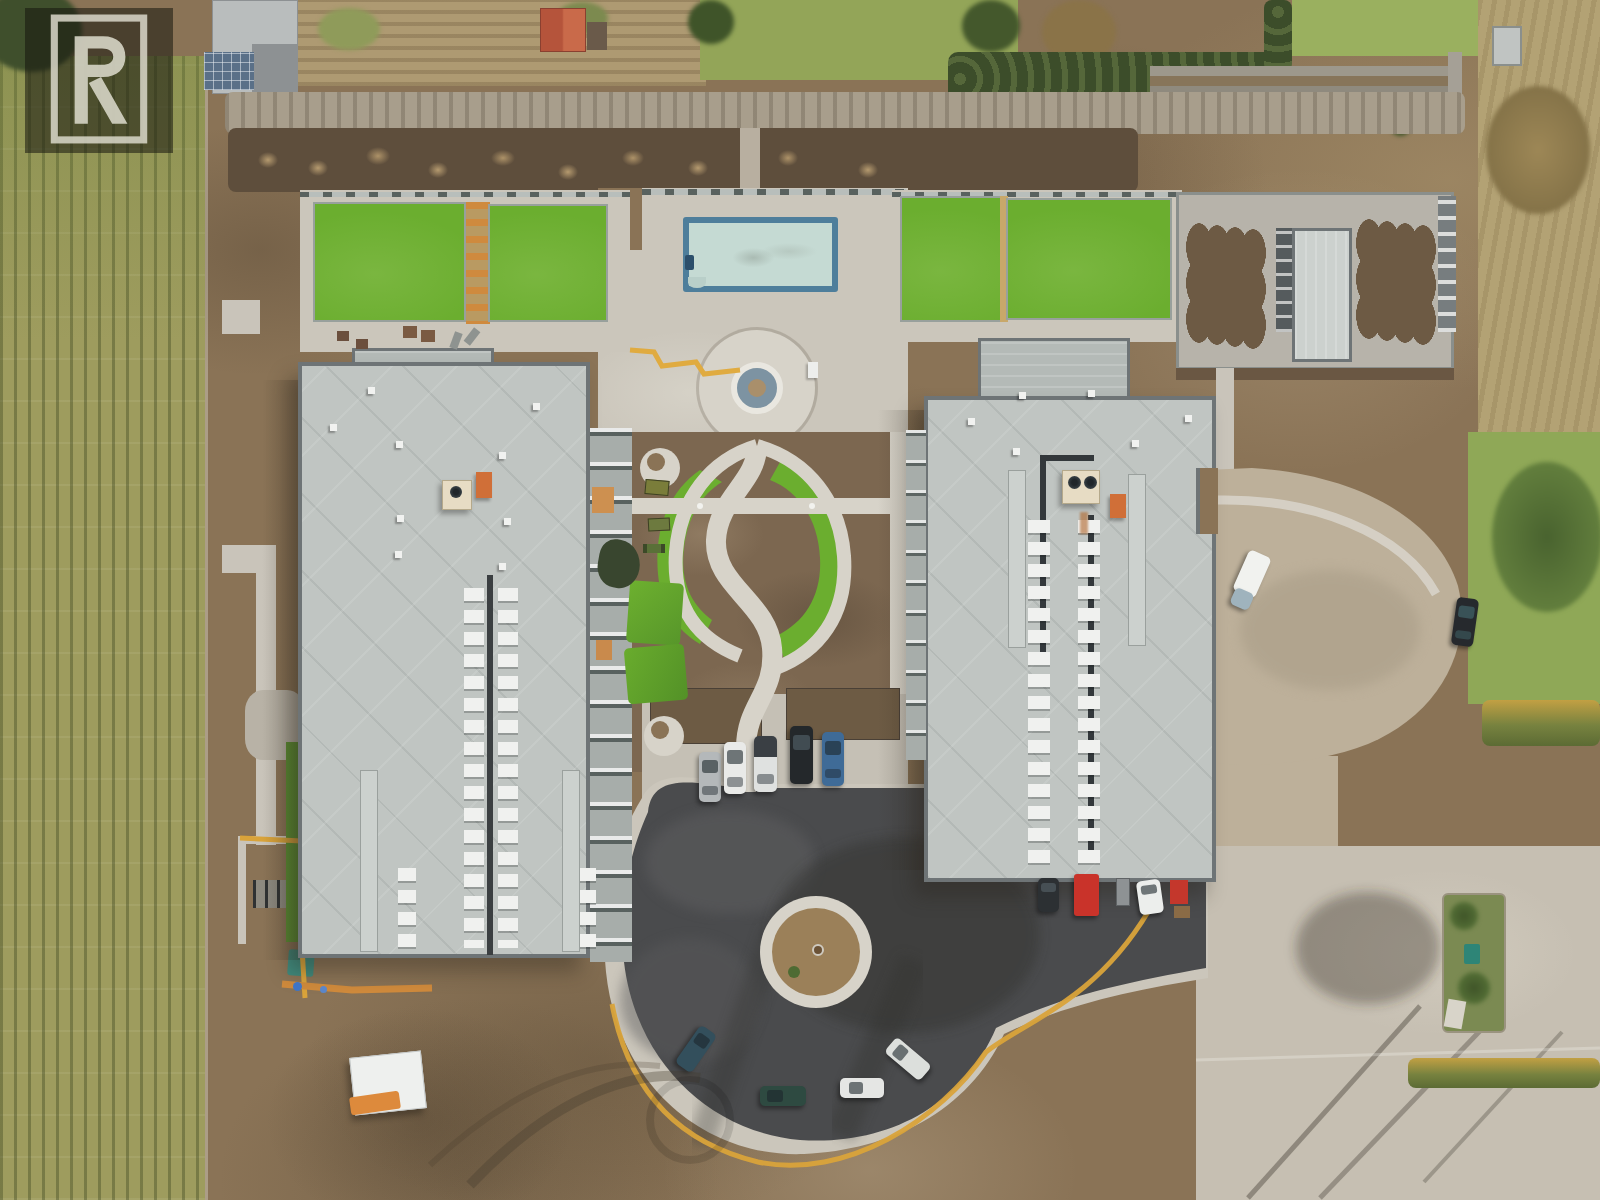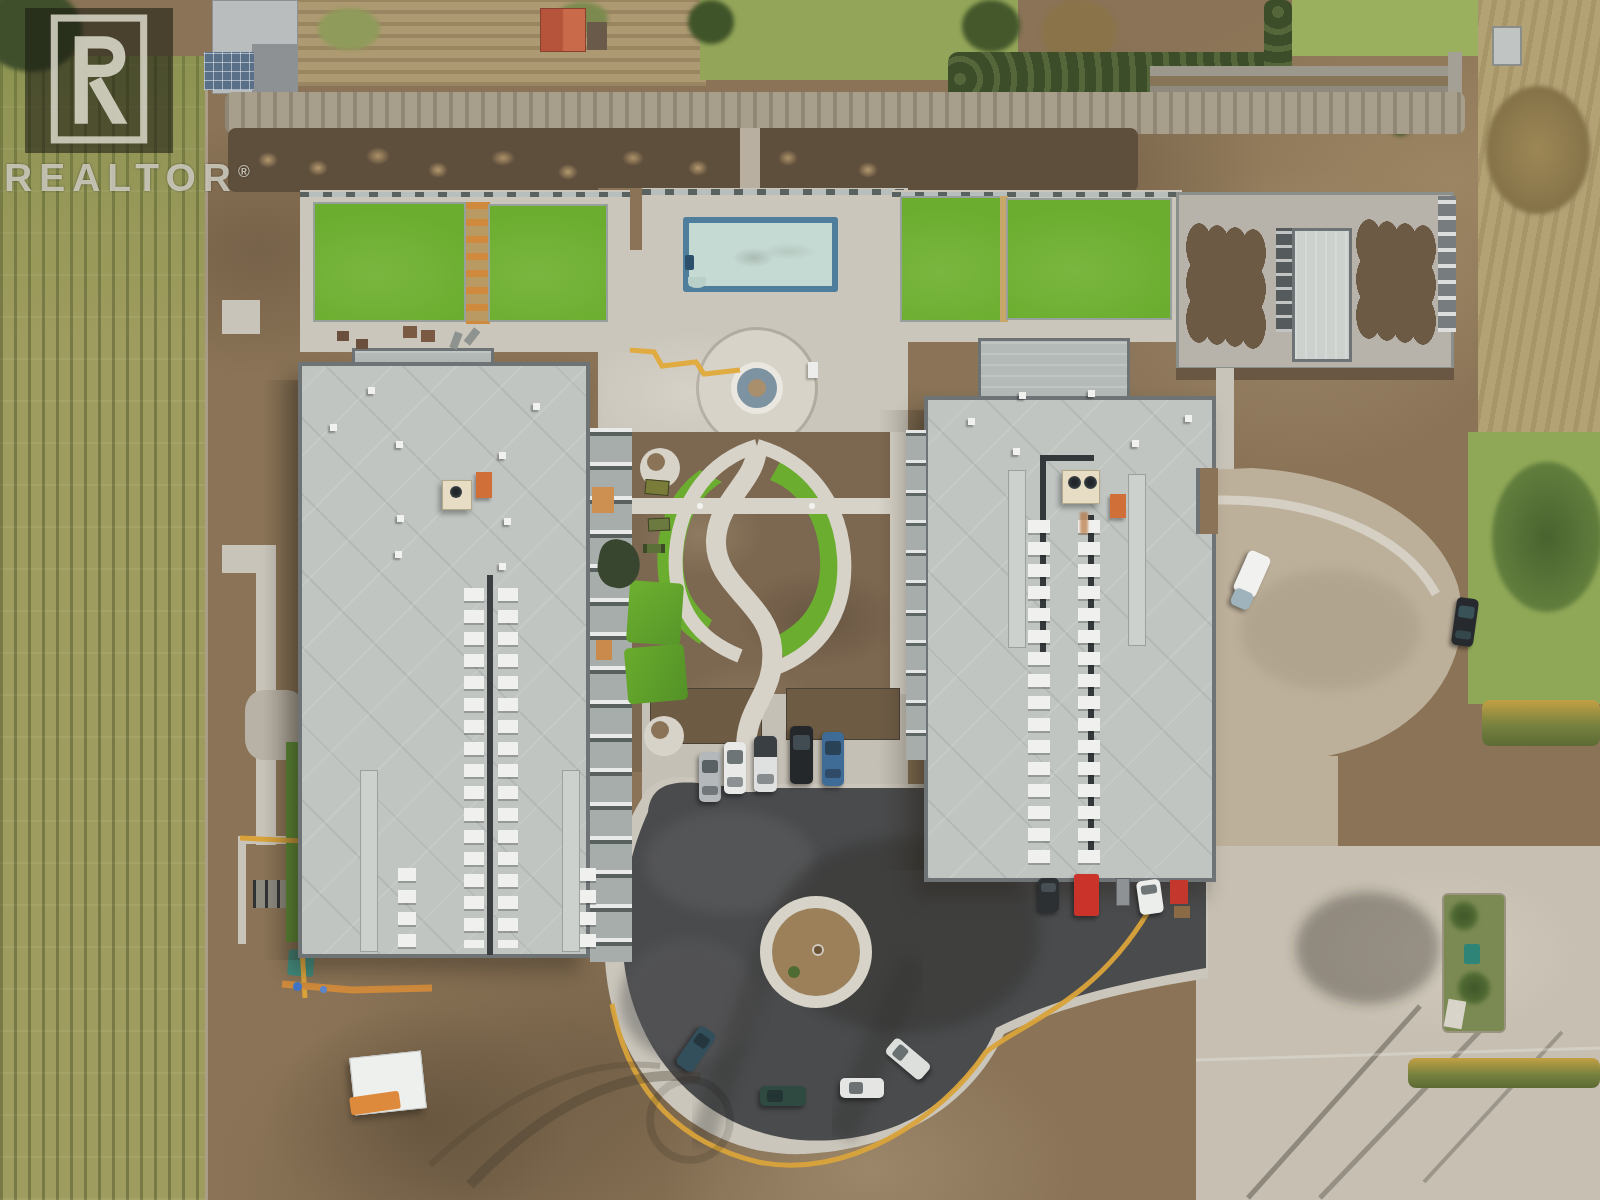--- a/index.html
+++ b/index.html
@@ -374,17 +374,14 @@
   <div class="a z5" style="left:350px;top:1094px;width:50px;height:18px;background:#dd8a3c;border-radius:3px;transform:rotate(-8deg);"></div>
   <div class="a z5" style="left:293px;top:982px;width:9px;height:9px;border-radius:50%;background:#3f74c4;"></div>
   <div class="a z5" style="left:320px;top:986px;width:7px;height:7px;border-radius:50%;background:#5b86c9;"></div>
 
   <div class="a z10" style="left:25px;top:8px;width:148px;height:145px;background:var(--wm-bg);">
     <svg width="120" height="132" viewBox="0 0 100 130" style="position:absolute;left:14px;top:6px;">
       <rect x="6" y="4" width="88" height="120" fill="none" stroke="rgba(218,216,202,.85)" stroke-width="7"></rect>
       <path fill="rgba(218,216,202,.88)" d="M26,22 h13 v86 h-13 z M39,22 h15 c14,0 22,8 22,20 c0,12 -8,20 -22,20 h-15 v-12 h14 c7,0 11,-3 11,-8 c0,-5 -4,-8 -11,-8 h-14 z M52,62 l26,46 h-15 l-23,-40 z"></path>
     </svg>
   </div>
-  <div class="a z10 wm-text" style="left:4px;top:156px;width:220px;">
-    <span>REALTOR</span><span class="wm-reg">®</span>
-  </div>
 
 </div>
 
 </body></html>

